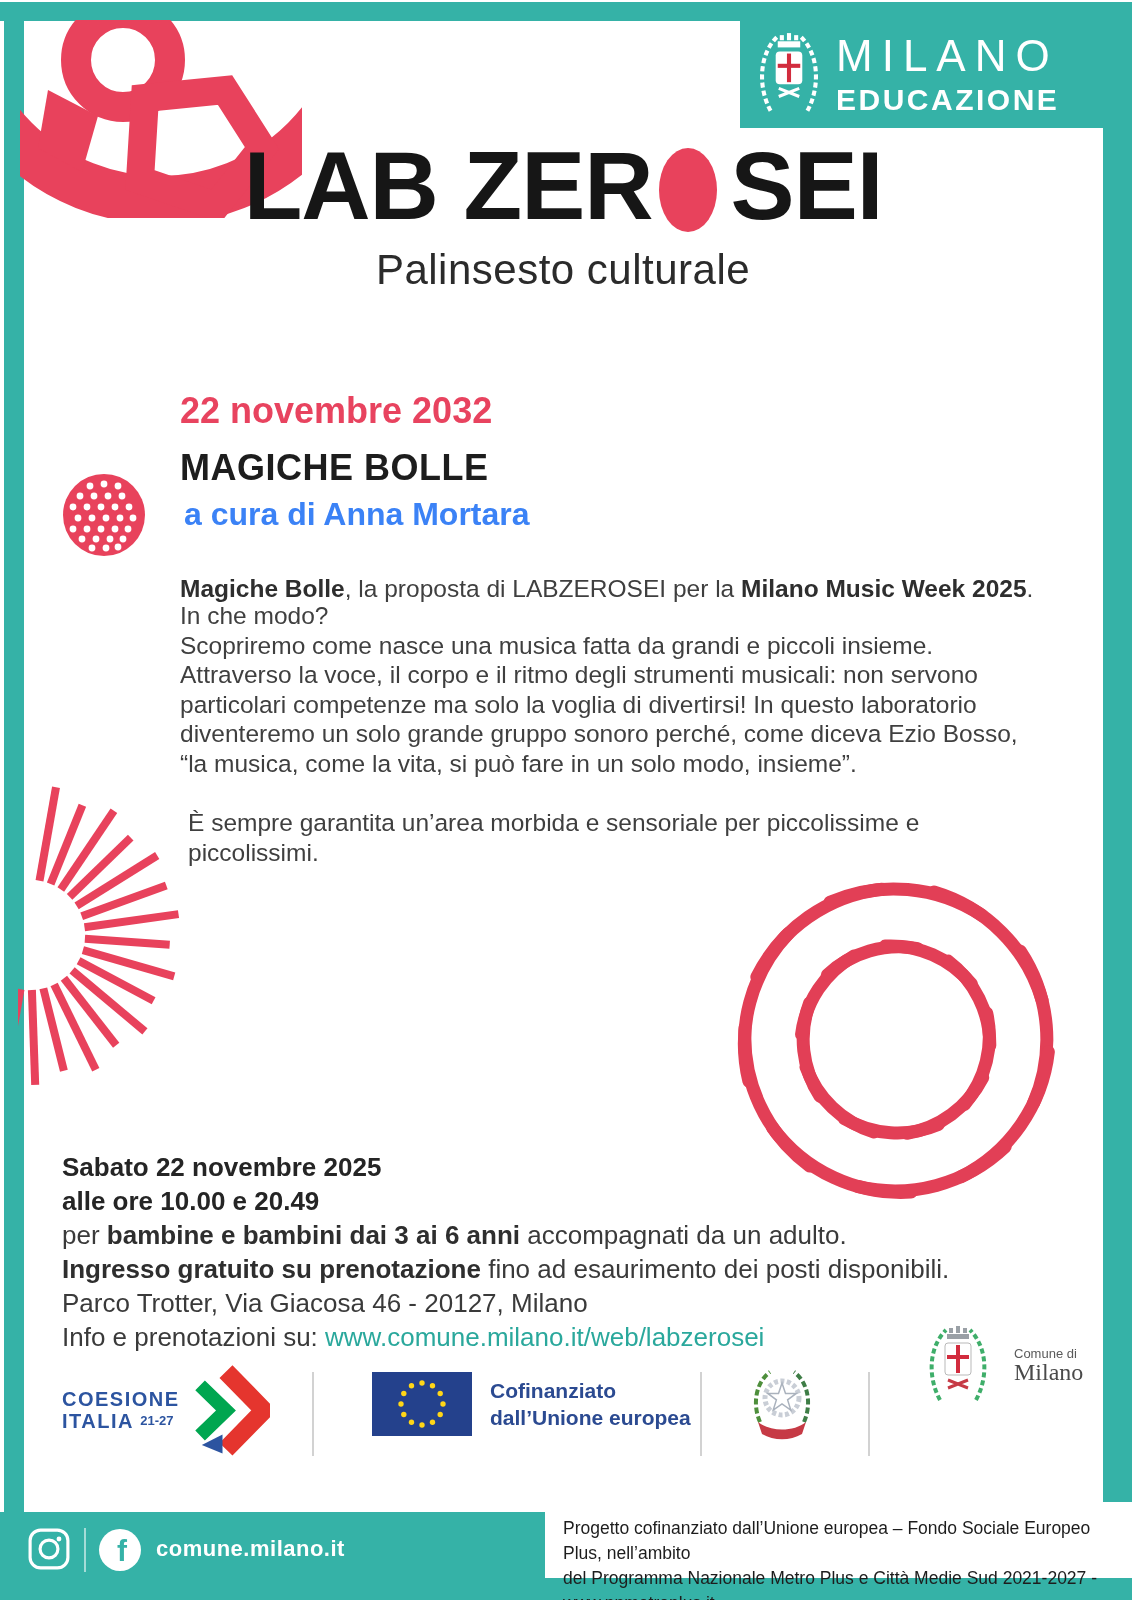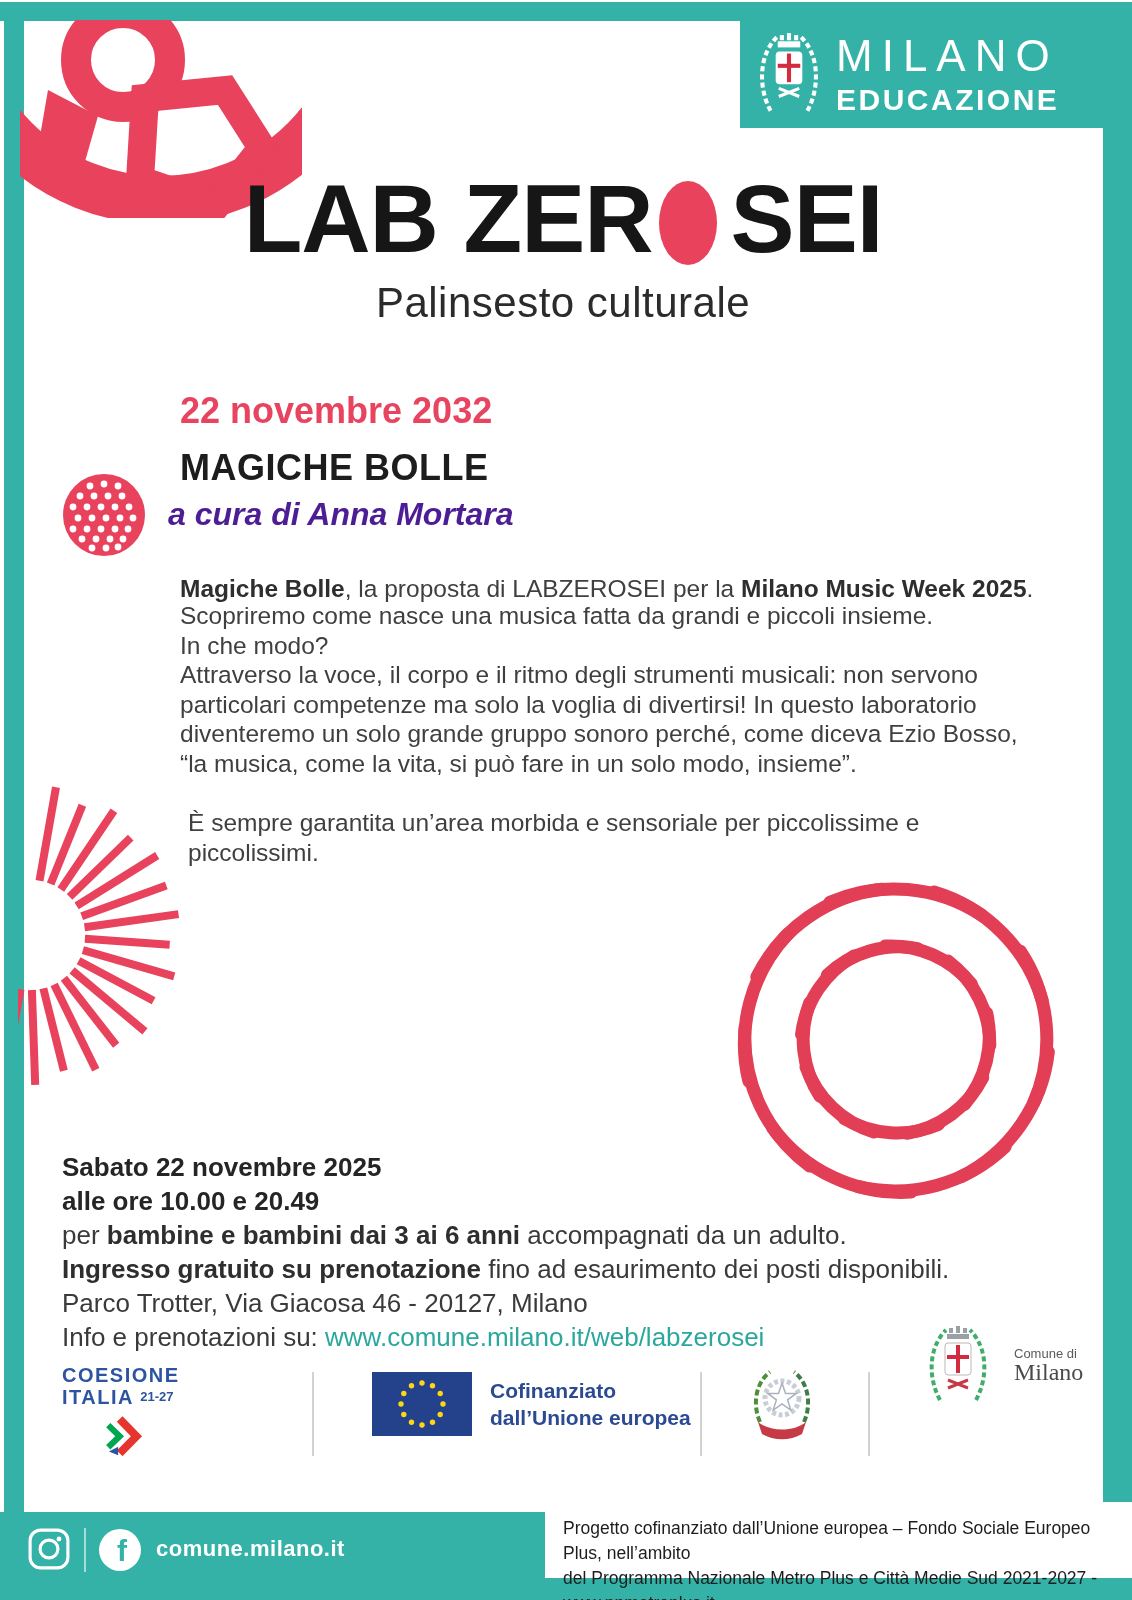--- a/index.html
+++ b/index.html
@@ -14,43 +14,43 @@
   .border-right{left:1103px;top:2px;width:29px;height:1598px;}
   
   .header-block{
     position:absolute;left:740px;top:20px;width:372px;height:108px;background:#35b2a7;
     display:flex;align-items:center;gap:14px;padding-left:16px;box-sizing:border-box;
   }
   .header-texts{display:flex;flex-direction:column;line-height:1;}
   .hdr-milano{color:#fff;font-size:44px;font-weight:400;letter-spacing:9px;}
   .hdr-educazione{color:#fff;font-size:30px;font-weight:700;letter-spacing:2.5px;margin-top:7px;}
   
-  .masthead{position:absolute;left:24px;top:167px;width:1078px;text-align:center;z-index:3;}
+  .masthead{position:absolute;left:24px;top:134px;width:1078px;text-align:center;z-index:3;}
   .mast-title{font-size:96px;line-height:104px;font-weight:700;color:#161616;letter-spacing:-1px;white-space:nowrap;}
   .mast-dot{display:inline-block;width:58px;height:84px;border-radius:50%;background:#e8425c;vertical-align:middle;transform:translateY(-4px);margin:0 14px 0 6px;}
   .mast-subtitle{font-size:42px;color:#2b2b2b;margin-top:8px;letter-spacing:.5px;}
   
   .ev-date{position:absolute;left:180px;top:390px;font-size:36px;font-weight:700;color:#e8435f;}
   .ev-title{position:absolute;left:180px;top:447px;font-size:36px;font-weight:700;color:#1d1d1d;letter-spacing:.5px;}
-  .ev-curator{position:absolute;left:168px;top:496px;font-size:32px;font-weight:700;font-style:italic;color:#4c1d95;}
+  .ev-curator{position:absolute;left:184px;top:496px;font-size:32px;font-weight:700;color:#3b82f6;}
   .ev-intro{position:absolute;left:180px;top:549px;width:880px;font-size:24.5px;line-height:29.5px;color:#3f3f3f;}
   .ev-body{position:absolute;left:180px;top:601px;width:868px;font-size:24.5px;line-height:29.5px;color:#3f3f3f;}
   .ev-body p{margin:0;}
   .ev-body p.gap-top{margin-top:30px;margin-left:8px;}
   .b{font-weight:700;color:#2e2e2e;}
   
   .details{position:absolute;left:62px;top:1150px;width:960px;font-size:26px;line-height:34px;color:#3a3a3a;}
   .details .line{margin:0;}
   .details .bold-line{font-weight:700;color:#252525;}
   .link-teal{color:#2aa89c;text-decoration:none;cursor:pointer;}
   
   .deco{position:absolute;pointer-events:none;}
   
   .logo-divider{position:absolute;top:1372px;width:2px;height:84px;background:#d2d2d2;}
-  .coesione{position:absolute;left:62px;top:1364px;height:92px;display:flex;align-items:center;gap:8px;flex-direction:column;}
+  .coesione{position:absolute;left:62px;top:1364px;height:92px;display:flex;align-items:center;gap:8px;}
   .coe-texts{display:flex;flex-direction:column;line-height:1.1;}
   .coe-w1{font-size:20px;font-weight:700;color:#2c54a0;letter-spacing:1.5px;}
   .coe-w2{font-size:20px;font-weight:700;color:#2c54a0;letter-spacing:1.5px;}
   .coe-years{font-size:13px;vertical-align:3px;letter-spacing:0;}
   .eu-logo{position:absolute;left:348px;top:1372px;display:flex;align-items:center;gap:18px;padding-left:24px;}
   .eu-texts{display:flex;flex-direction:column;line-height:27px;font-size:21px;font-weight:700;color:#2b4a91;}
   .emblem-italy{position:absolute;left:750px;top:1364px;}
   .milano-logo{position:absolute;left:926px;top:1324px;display:flex;align-items:center;gap:24px;}
   .mil-texts{display:flex;flex-direction:column;line-height:1.05;}
   .mil-t1{font-size:13px;color:#5a5a5a;}
@@ -143,22 +143,22 @@
     </g>
   </svg>
 
   <div class="ev-date">22 novembre 2032</div>
   <div class="ev-title">MAGICHE BOLLE</div>
   <div class="ev-curator">a cura di Anna Mortara</div>
 
   <p class="ev-intro"><span class="b">Magiche Bolle</span><span>, la proposta di LABZEROSEI per la </span><span class="b">Milano Music Week 2025</span><span>.</span></p>
 
   <div class="ev-body">
+    <p>In che modo?</p>
     <p>Scopriremo come nasce una musica fatta da grandi e piccoli insieme.</p>
-    <p>In che modo?</p>
     <p>Attraverso la voce, il corpo e il ritmo degli strumenti musicali: non servono particolari competenze ma solo la voglia di divertirsi! In questo laboratorio diventeremo un solo grande gruppo sonoro perché, come diceva Ezio Bosso, “la musica, come la vita, si può fare in un solo modo, insieme”.</p>
     <p class="gap-top">È sempre garantita un’area morbida e sensoriale per piccolissime e piccolissimi.</p>
   </div>
 
   <svg class="deco" style="left:18px;top:782px;" width="172" height="310" viewBox="0 0 172 310">
     <g stroke="#e8425c" stroke-width="8" stroke-linecap="butt">
       <line x1="21.5" y1="98.8" x2="38" y2="5.3"></line>
       <line x1="32.6" y1="102" x2="64.4" y2="23.2"></line>
       <line x1="42.8" y1="107.4" x2="95.9" y2="28.7"></line>
       <line x1="51.6" y1="114.8" x2="112.7" y2="55.7"></line>

